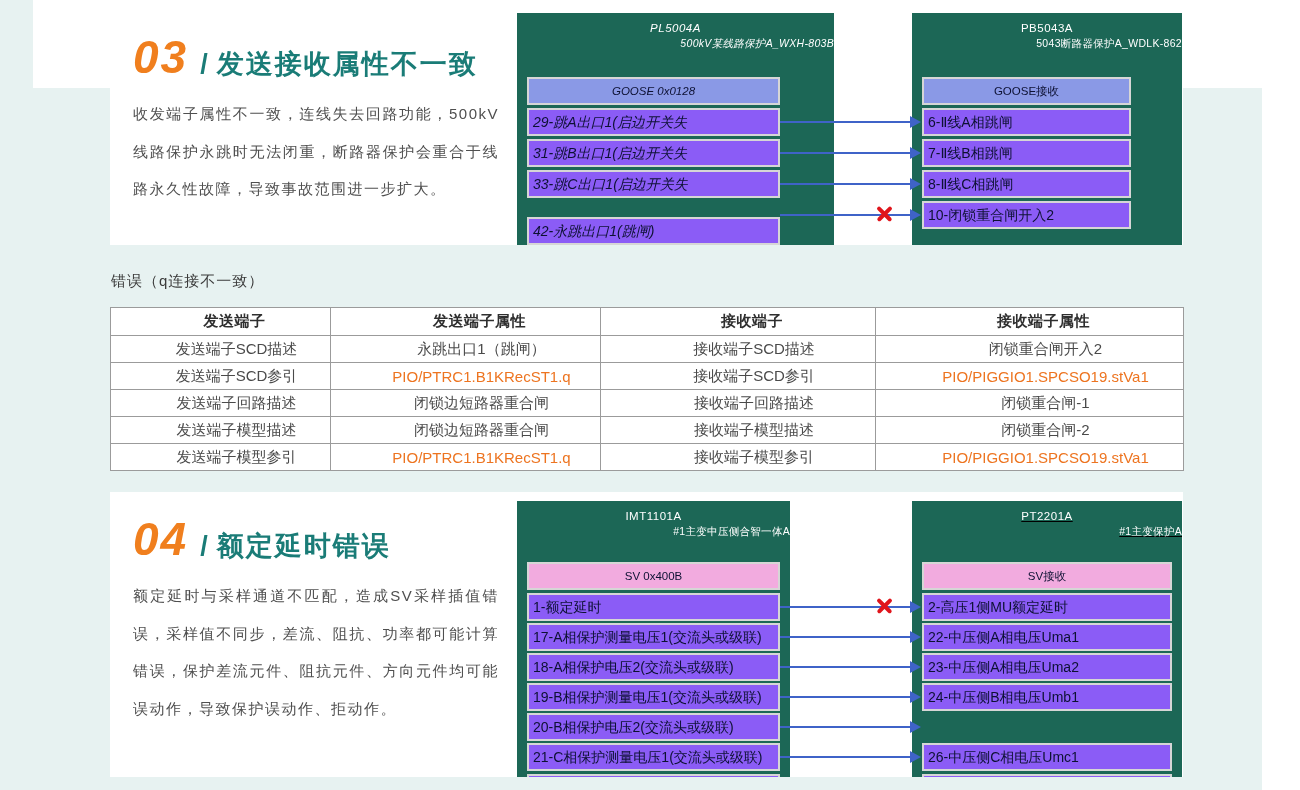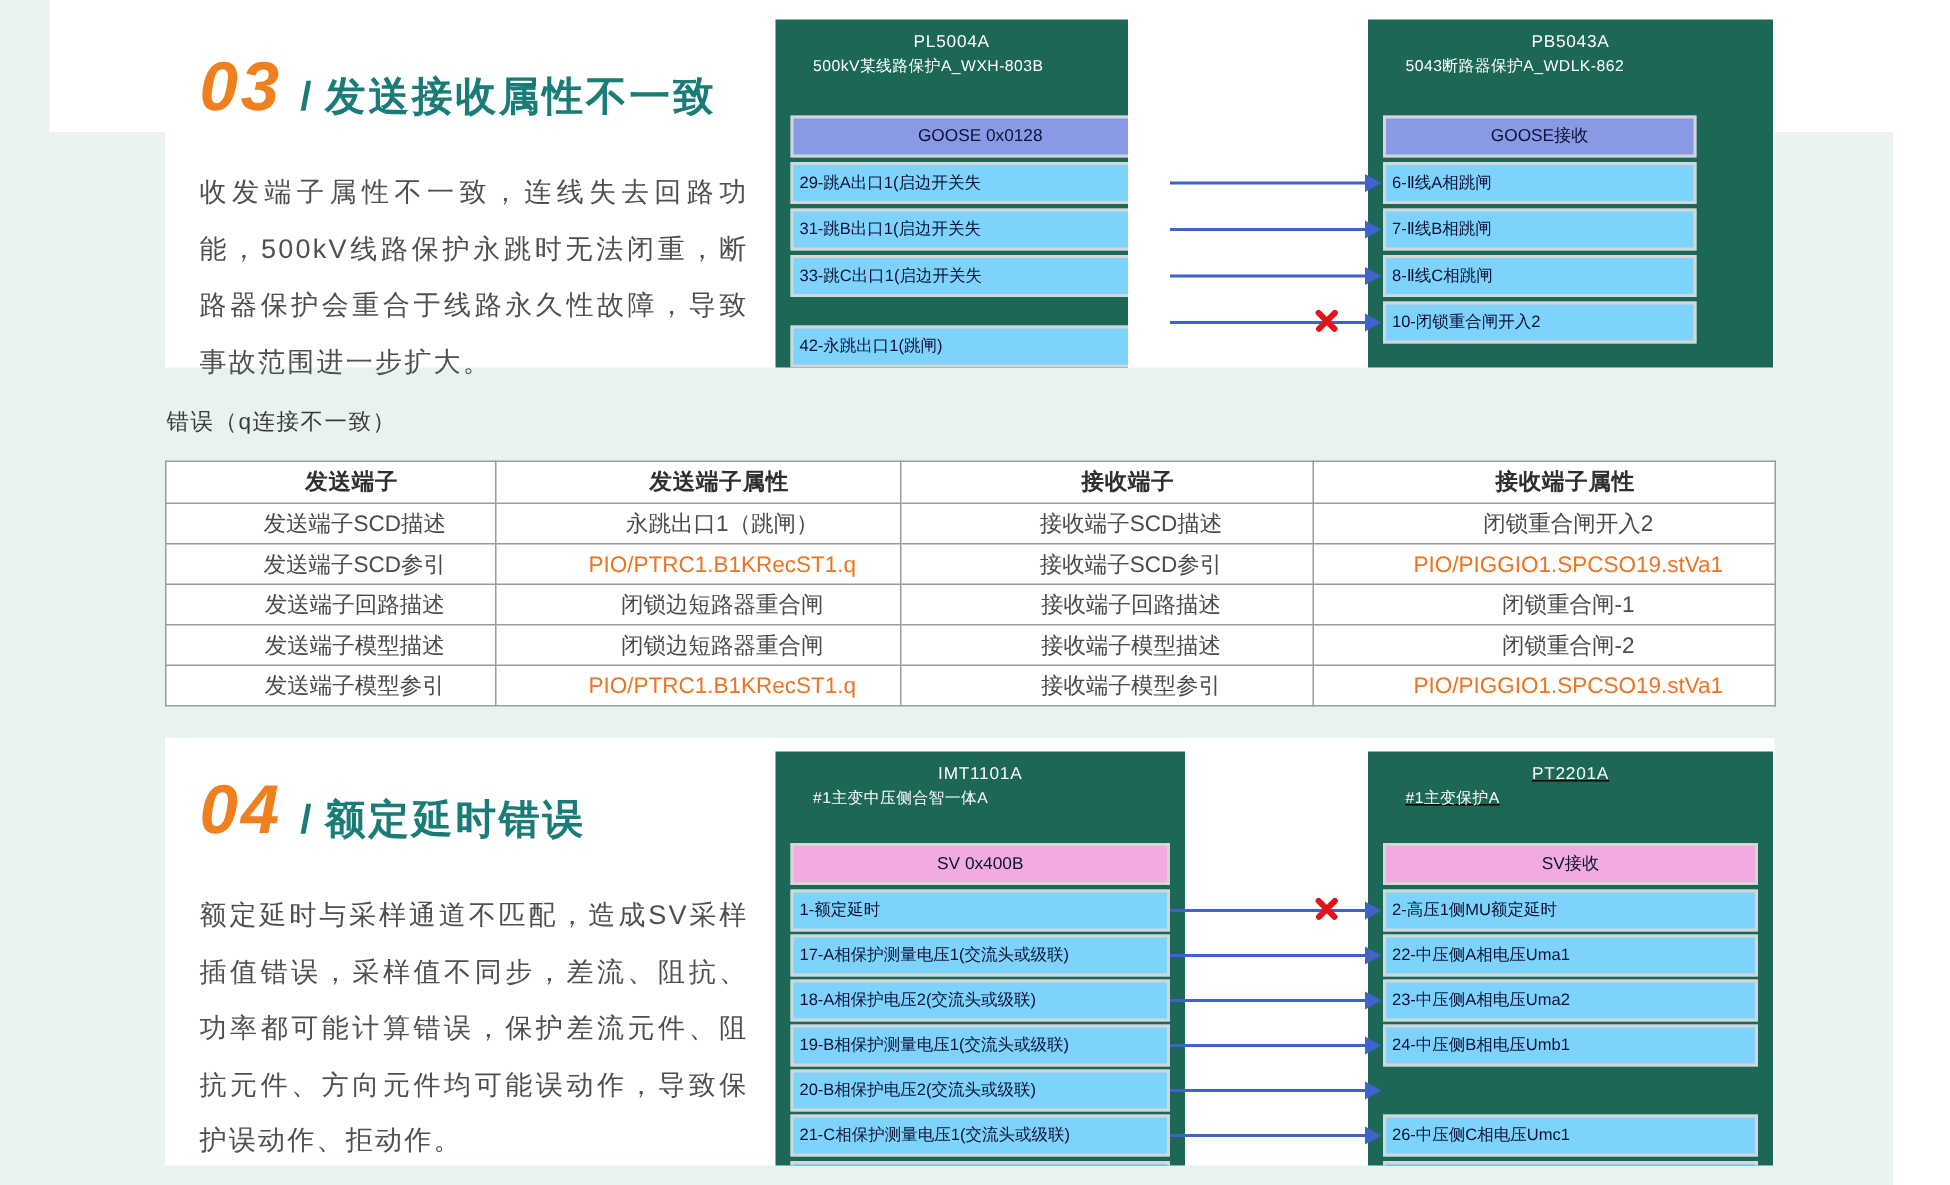--- a/index.html
+++ b/index.html
@@ -14,33 +14,33 @@
   .card04 { left:110px; top:492px; width:1073px; height:285px; }
 
   
   .secblock { position:absolute; width:370px; }
   .sec3 { left:133px; top:30px; }
   .sec4 { left:133px; top:512px; }
   .sec-head { display:flex; align-items:baseline; white-space:nowrap; }
   .sec-num { color:#f07f1e; font-size:46px; font-weight:900; font-style:italic; letter-spacing:2px; }
   .sec-slash { color:#1a7c77; font-size:27px; font-weight:700; margin:0 9px 0 12px; }
   .sec-title { color:#1a7c77; font-size:27px; font-weight:700; letter-spacing:2px; }
-  .sec-body { margin-top:26px; width:366px; font-size:18px; line-height:37.5px; color:#4f4f4f;
+  .sec-body { margin-top:11px; width:366px; font-size:15px; line-height:37.5px; color:#4f4f4f;
               font-weight:500; letter-spacing:1.5px; text-align:justify; }
 
   
   .panel { position:absolute; background:#1c6756; overflow:hidden; }
-  .pA-left  { left:517px; top:13px;  width:235px; height:232px; }
+  .pA-left  { left:517px; top:13px;  width:317px; height:232px;font-style:italic; }
   .pA-right { left:912px; top:13px;  width:270px; height:232px; }
   .pB-left  { left:517px; top:501px; width:273px; height:276px; }
   .pB-right { left:912px; top:501px; width:270px; height:276px;text-decoration:underline; }
   .ptitle { margin-top:9px; text-align:center; color:#fff; font-size:11.5px; letter-spacing:.5px; }
-  .psub   { margin-top:3px; text-align:left; color:#fff; font-size:10.5px; letter-spacing:.3px;margin-left:25px; }
-  .tbox { position:absolute; left:10px; height:28px; background:#7dd3fc; border:2px solid #d6d6d6;
-          font-size:11px; line-height:24px; color:#0d1133; padding-left:4px;
+  .psub   { margin-top:3px; text-align:right; color:#fff; font-size:10.5px; letter-spacing:.3px;margin-left:25px; }
+  .tbox { position:absolute; left:10px; height:28px; background:#8b5cf6; border:2px solid #d6d6d6;
+          font-size:14px; line-height:24px; color:#0d1133; padding-left:4px;
           white-space:nowrap; overflow:hidden; }
   .pA-left .tbox { width:253px; } .pA-right .tbox { width:209px; }
   .pB-left .tbox { width:253px; } .pB-right .tbox { width:250px; }
   .tbox.bhead { text-align:center; padding-left:0; background:#8a99e6; font-size:11.5px; }
   .tbox.bhead.pink { background:#f2abdf; }
 
   
   .conn { position:absolute; left:780px; width:130px; height:2px; background:#3f63c8; }
   .conn::after { content:""; position:absolute; right:-11px; top:-5px;
                  border-top:6px solid transparent; border-bottom:6px solid transparent;

